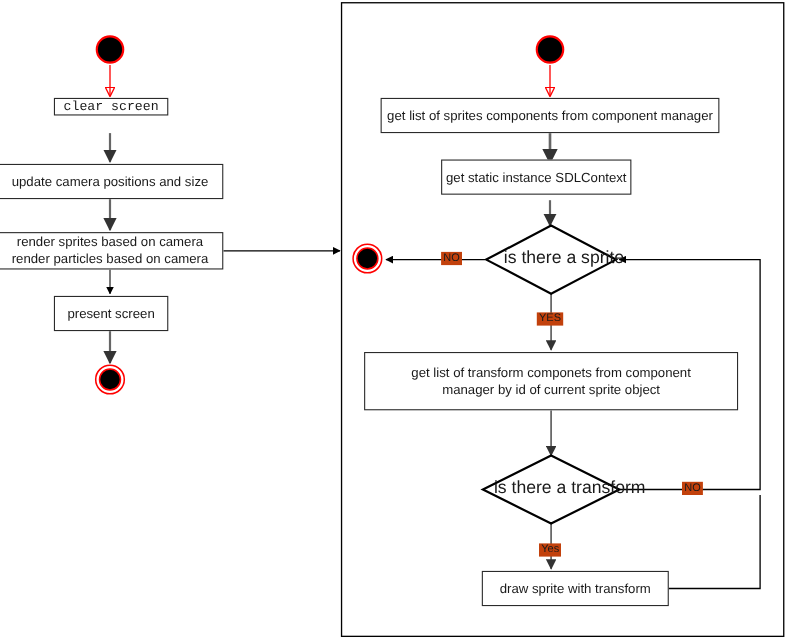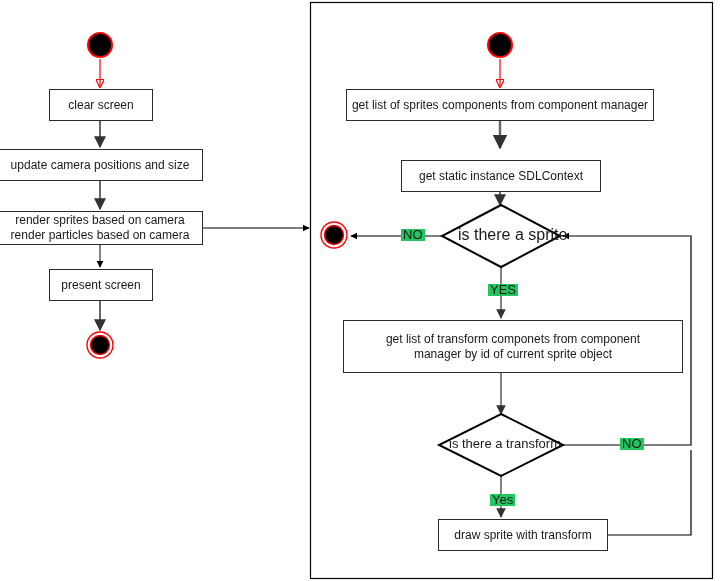--- a/index.html
+++ b/index.html
@@ -35,22 +35,22 @@
     justify-content: center;
     text-align: center;
     font-size: 12px;
     color: #1a1a1a;
     line-height: 15px;
     white-space: pre-line;
     z-index: 3;
   }
   .edge-label {
     position: absolute;
-    background: #22c55e;
-    font-size: 13px;
+    background: #c2410c;
+    font-size: 10px;
     color: #1a1a1a;
     padding: 0 2px;
     line-height: 12px;
     z-index: 4;
     white-space: nowrap;
   }
   .marker-node {
     position: absolute;
     z-index: 3;
   }
@@ -105,40 +105,40 @@
     <circle cx="100" cy="345" r="9.5" fill="#000000" stroke="#ff0000" stroke-width="1.4"></circle>
 
     <circle cx="500" cy="45" r="12" fill="#000000" stroke="#ff0000" stroke-width="2"></circle>
     <circle cx="334" cy="235" r="13" fill="#ffffff" stroke="#ff0000" stroke-width="1.4"></circle>
     <circle cx="334" cy="235" r="9.5" fill="#000000" stroke="#ff0000" stroke-width="1.4"></circle>
 
     <polygon points="501,205 560,236 501,267 442,236" fill="#ffffff" stroke="#000000" stroke-width="2"></polygon>
     <polygon points="501,414 563,445 501,476 439,445" fill="#ffffff" stroke="#000000" stroke-width="2"></polygon>
   </svg>
 
-  <div class="node" style="left:49px; top:89px; width:104px; height:32px;">clear screen</div>
+  <div class="node" style="left:49px; top:89px; width:104px; height:16px;font-family:Liberation Mono, monospace;">clear screen</div>
 
   <div class="node" style="left:-3px; top:149px; width:206px; height:32px;">update camera positions and size</div>
 
   <div class="node" style="left:-3px; top:211px; width:206px; height:34px;">render sprites based on camera
 render particles based on camera</div>
 
   <div class="node" style="left:49px; top:269px; width:104px; height:32px;">present screen</div>
 
   <div class="node" style="left:346px; top:89px; width:308px; height:32px;text-align:center;">get list of sprites components from component manager</div>
 
-  <div class="node" style="left:401px; top:160px; width:200px; height:32px;">get static instance SDLContext</div>
+  <div class="node" style="left:401px; top:145px; width:173px; height:32px;">get static instance SDLContext</div>
 
-  <div class="node" style="left:331px; top:320px; width:340px; height:53px; white-space:normal; padding:0 18px;margin-left:12px;">get list of transform componets from component manager by id of current sprite object</div>
+  <div class="node" style="left:331px; top:320px; width:340px; height:53px; white-space:normal; padding:0 18px;">get list of transform componets from component manager by id of current sprite object</div>
 
   <div class="node" style="left:438px; top:519px; width:170px; height:32px;">draw sprite with transform</div>
 
   <div class="edge-label" style="left:456px; top:229px; font-size:16px; background:transparent;">is there a sprite</div>
 
-  <div class="edge-label" style="left:447px; top:438px; font-size:13px; background:transparent;">is there a transform</div>
+  <div class="edge-label" style="left:447px; top:438px; font-size:16px; background:transparent;">is there a transform</div>
 
   <div class="edge-label" style="left:401px; top:229px;">NO</div>
 
   <div class="edge-label" style="left:488px; top:284px;">YES</div>
 
   <div class="edge-label" style="left:620px; top:438px;">NO</div>
 
   <div class="edge-label" style="left:490px; top:494px;">Yes</div>
 
 </div>

